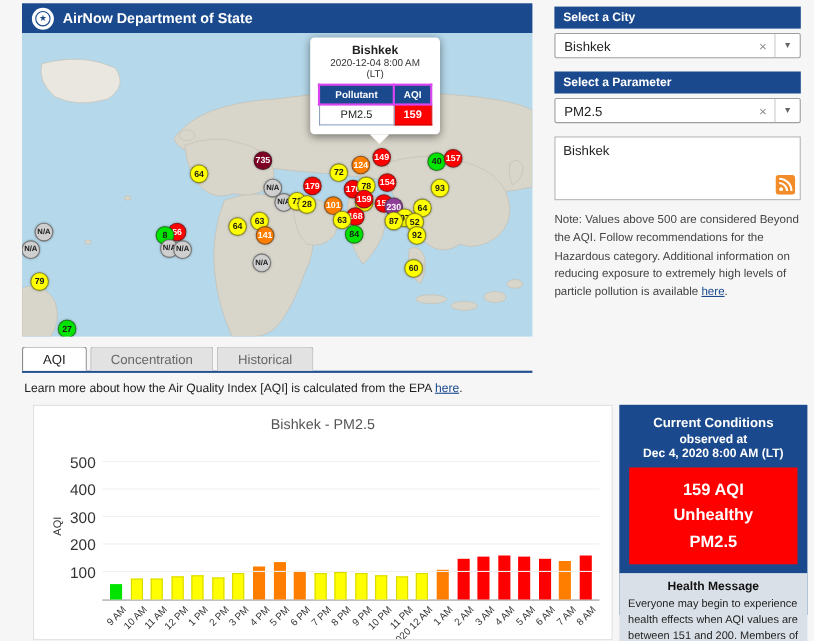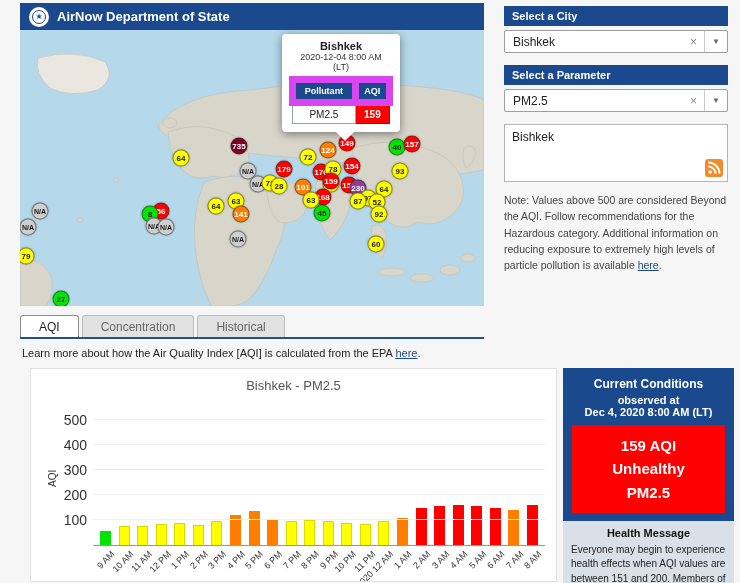--- a/index.html
+++ b/index.html
@@ -22,21 +22,21 @@
   .lv-green{background:#00e400;} .lv-yellow{background:#ffff00;} .lv-orange{background:#ff7e00;color:#fff;}
   .lv-red{background:#ff0000;color:#fff;text-align:right;} .lv-purple{background:#8f3f97;color:#fff;} .lv-maroon{background:#7e0023;color:#fff;}
   .lv-na{background:#cfcfcf;font-size:7px;}
 
   .popup { position:absolute; left:262px; top:4px; width:118px; background:#fff; border-radius:4px;
            box-shadow:0 2px 8px rgba(0,0,0,.45); padding:6px 7px 8px; text-align:center; z-index:10; }
   .popup:after { content:""; position:absolute; top:100%; left:46%; border:9px solid transparent; border-top-color:#fff; }
   .popup-city { font-size:11px; font-weight:bold; color:#222; }
   .popup-dt, .popup-tz { font-size:9px; color:#333; }
   .popup-table { width:100%; border-collapse:collapse; margin-top:4px; }
-  .popup-table th { background:#1a4a8d; color:#fff; font-size:9px; padding:3px 2px; border:7px solid #d946ef; }
+  .popup-table th { background:#1a4a8d; color:#fff; font-size:9px; padding:3px 2px; border:2px solid #d946ef; }
   .popup-table td { font-size:10px; padding:3px 2px; }
   td.cell-pollutant { border:1px solid #8fa3c0; background:#fff; color:#222; }
   td.cell-aqi { background:#ff0000; border:1px solid #cc0000; color:#fff; font-weight:bold; }
 
   .tabs { position:absolute; left:20px; top:315px; width:464px; height:24px; display:flex; gap:3px; border-bottom:2px solid #24518f; }
   .tab { padding:0 18px; background:#e2e2e2; border:1px solid #bcbcbc; border-bottom:none; border-radius:3px 3px 0 0;
          font-size:12px; color:#666; display:flex; align-items:center; cursor:pointer; }
   .tab.active { background:#fff; color:#222; border-color:#8a8a8a; }
 
   .learn-more { position:absolute; left:22px; top:347px; font-size:11px; color:#222; }
@@ -132,33 +132,33 @@
         <div class="marker lv-yellow" style="left: 298px; top: 154px; margin-left: 13px;">83</div>
         <div class="marker lv-red" style="left: 329px; top: 155px;">155</div>
         <div class="marker lv-purple" style="left: 338px; top: 158px;">230</div>
         <div class="marker lv-yellow" style="left: 364px; top: 159px;">64</div>
         <div class="marker lv-yellow" style="left: 348px; top: 168px;">97</div>
         <div class="marker lv-yellow" style="left: 338px; top: 171px;">87</div>
         <div class="marker lv-yellow" style="left: 357px; top: 172px;">52</div>
         <div class="marker lv-yellow" style="left: 359px; top: 184px;">92</div>
         <div class="marker lv-red" style="left: 303px; top: 167px;">168</div>
         <div class="marker lv-yellow" style="left: 291px; top: 170px;">63</div>
-        <div class="marker lv-green" style="left: 302px; top: 183px;">45</div>
+        <div class="marker lv-green" style="left: 302px; top: 183px;">84</div>
         <div class="marker lv-yellow" style="left: 216px; top: 171px;">63</div>
         <div class="marker lv-yellow" style="left: 196px; top: 176px;">64</div>
         <div class="marker lv-orange" style="left: 221px; top: 184px;">141</div>
         <div class="marker lv-red" style="left: 141px; top: 181px;">56</div>
         <div class="marker lv-green" style="left: 130px; top: 184px;">8</div>
         <div class="marker lv-na" style="left: 134px; top: 196px;">N/A</div>
         <div class="marker lv-na" style="left: 146px; top: 197px;">N/A</div>
         <div class="marker lv-na" style="left: 218px; top: 209px;">N/A</div>
         <div class="marker lv-yellow" style="left: 356px; top: 214px;">60</div>
         <div class="marker lv-na" style="left: 20px; top: 181px;">N/A</div>
         <div class="marker lv-na" style="left: 8px; top: 197px;">N/A</div>
-        <div class="marker lv-yellow" style="left: 6px; top: 226px;">79</div>
+        <div class="marker lv-yellow" style="left: 16px; top: 226px;">79</div>
         <div class="marker lv-green" style="left: 41px; top: 269px;">27</div>
         <div class="marker lv-red" style="left: 311px; top: 151px;">159</div>
       </div>
     <div class="popup">
       <div class="popup-city">Bishkek</div>
       <div class="popup-dt">2020-12-04 8:00 AM</div>
       <div class="popup-tz">(LT)</div>
       <table class="popup-table">
         <tbody>
             <tr>

